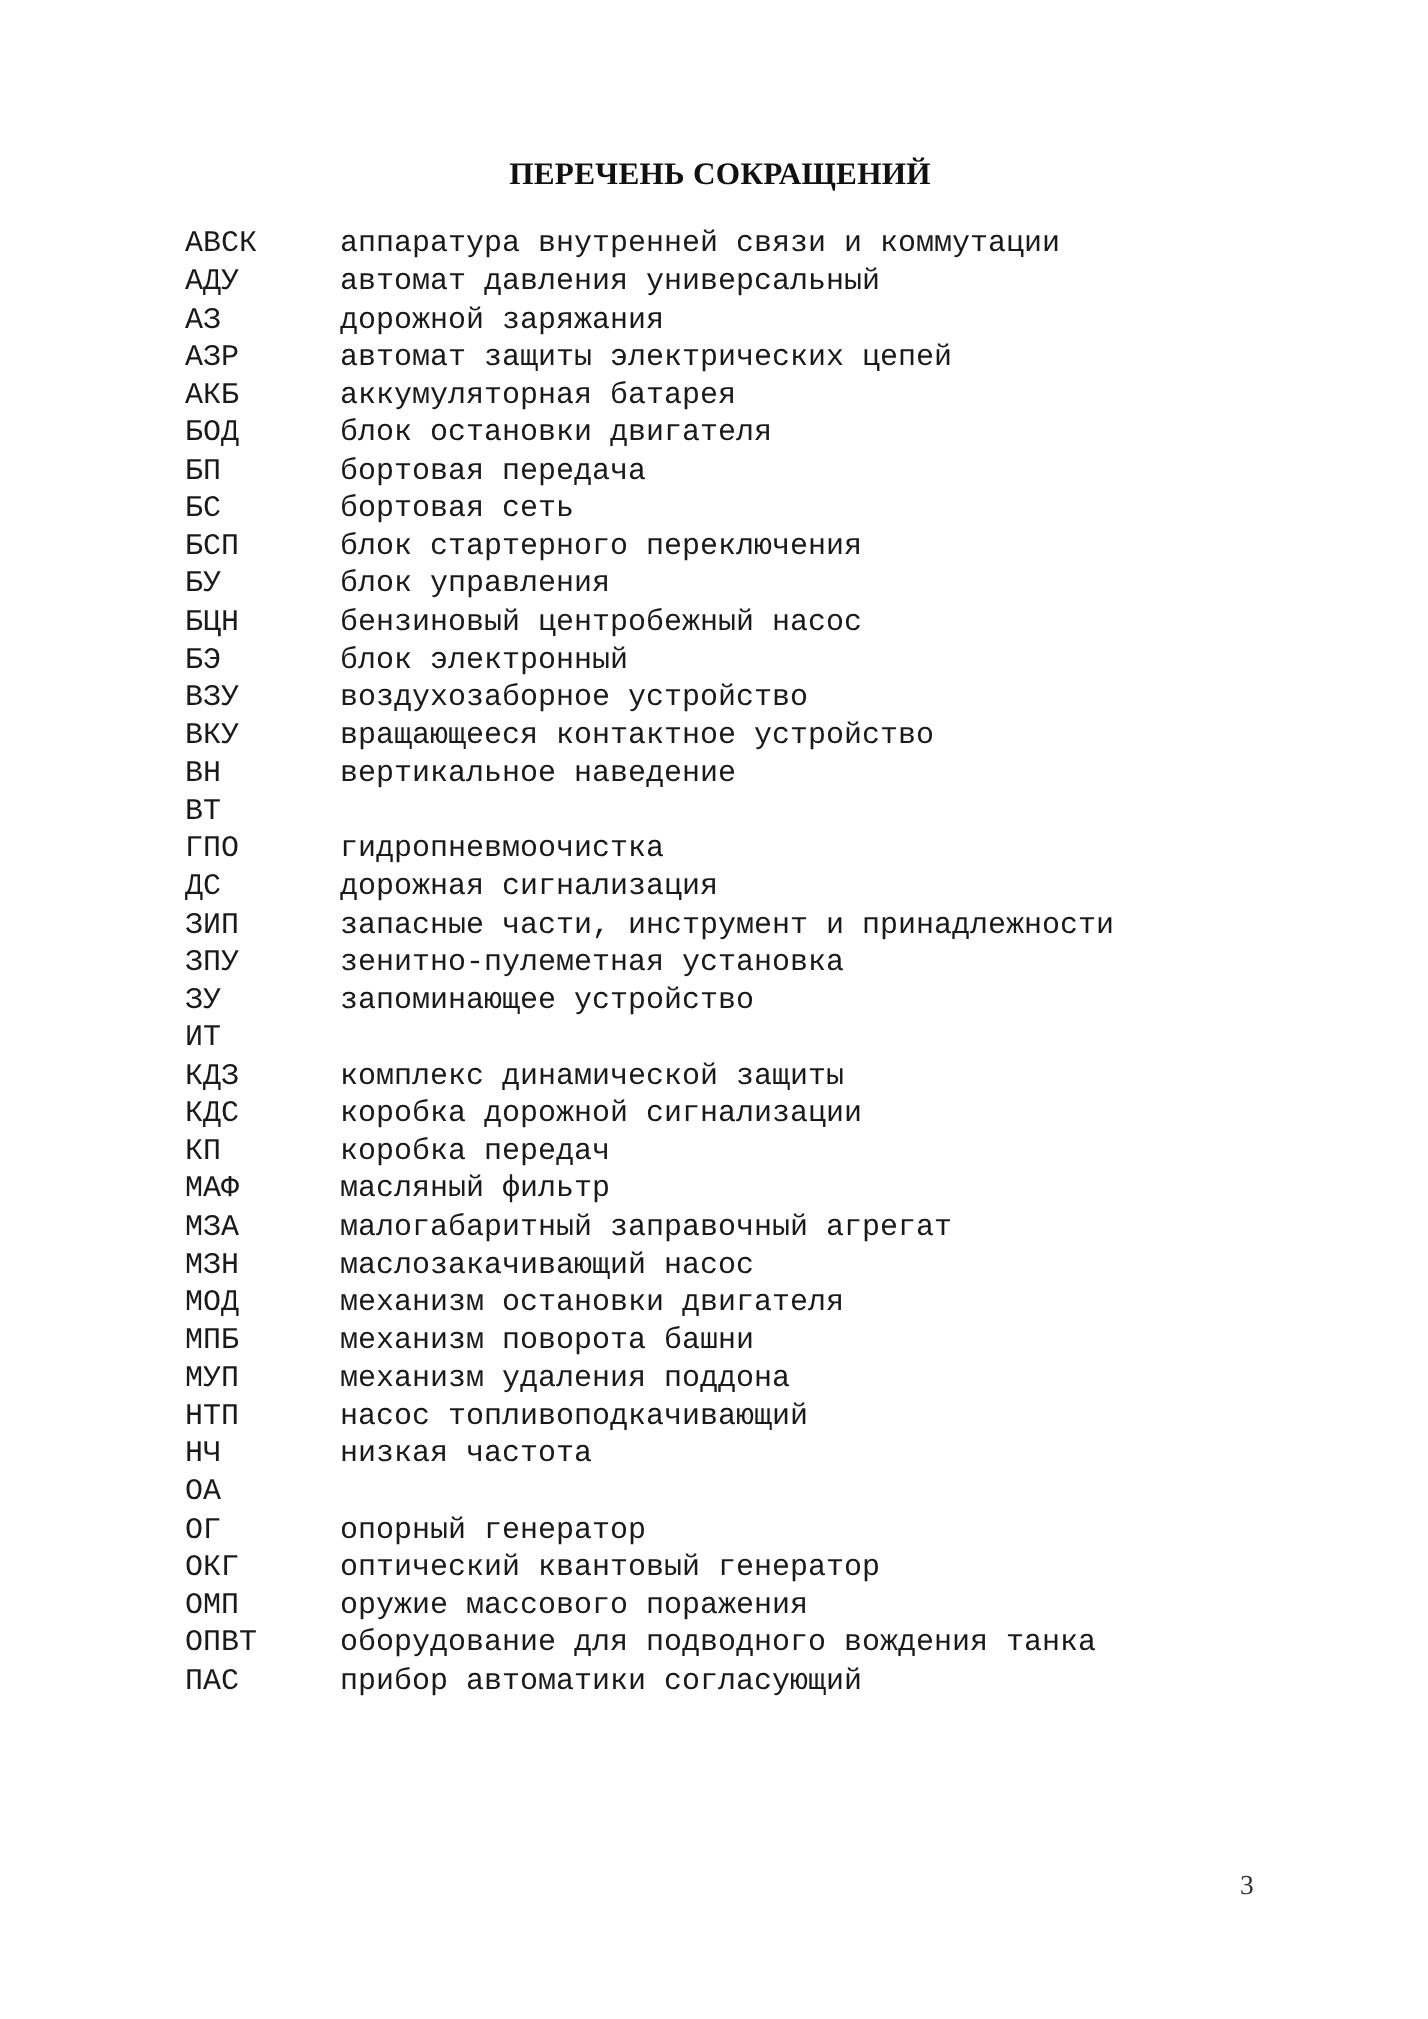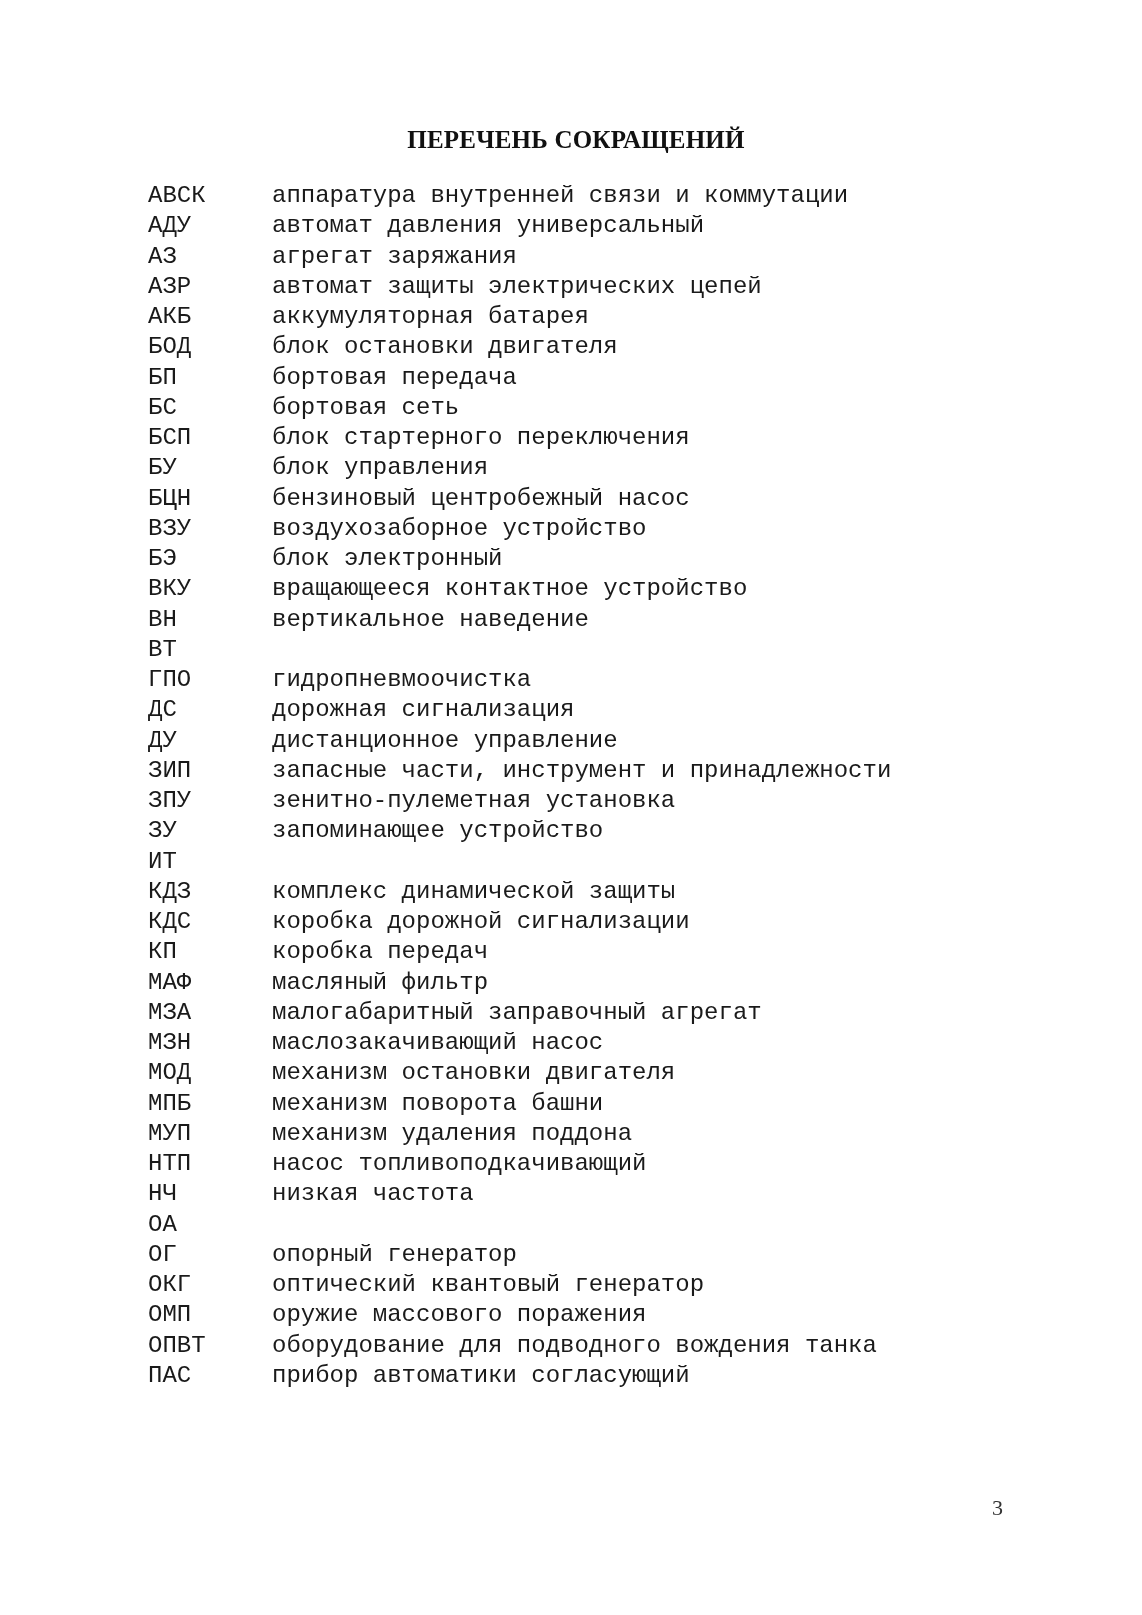--- a/index.html
+++ b/index.html
@@ -74,21 +74,21 @@
       <div class="row">
         <span class="abbr">АВСК</span>
         <span class="desc">аппаратура внутренней связи и коммутации</span>
       </div>
       <div class="row">
         <span class="abbr">АДУ</span>
         <span class="desc">автомат давления универсальный</span>
       </div>
       <div class="row">
         <span class="abbr">АЗ</span>
-        <span class="desc">агрегат заряжания</span>
+        <span class="desc">дорожной заряжания</span>
       </div>
       <div class="row">
         <span class="abbr">АЗР</span>
         <span class="desc">автомат защиты электрических цепей</span>
       </div>
       <div class="row">
         <span class="abbr">АКБ</span>
         <span class="desc">аккумуляторная батарея</span>
       </div>
       <div class="row">
@@ -109,51 +109,47 @@
       </div>
       <div class="row">
         <span class="abbr">БУ</span>
         <span class="desc">блок управления</span>
       </div>
       <div class="row">
         <span class="abbr">БЦН</span>
         <span class="desc">бензиновый центробежный насос</span>
       </div>
       <div class="row">
+        <span class="abbr">БЭ</span>
+        <span class="desc">блок электронный</span>
+      </div>
+      <div class="row">
         <span class="abbr">ВЗУ</span>
         <span class="desc">воздухозаборное устройство</span>
       </div>
       <div class="row">
-        <span class="abbr">БЭ</span>
-        <span class="desc">блок электронный</span>
-      </div>
-      <div class="row">
         <span class="abbr">ВКУ</span>
         <span class="desc">вращающееся контактное устройство</span>
       </div>
       <div class="row">
         <span class="abbr">ВН</span>
         <span class="desc">вертикальное наведение</span>
       </div>
       <div class="row">
         <span class="abbr">ВТ</span>
       </div>
       <div class="row">
         <span class="abbr">ГПО</span>
         <span class="desc">гидропневмоочистка</span>
       </div>
       <div class="row">
         <span class="abbr">ДС</span>
         <span class="desc">дорожная сигнализация</span>
       </div>
       <div class="row">
-        <span class="abbr">ДУ</span>
-        <span class="desc">дистанционное управление</span>
-      </div>
-      <div class="row">
         <span class="abbr">ЗИП</span>
         <span class="desc">запасные части, инструмент и принадлежности</span>
       </div>
       <div class="row">
         <span class="abbr">ЗПУ</span>
         <span class="desc">зенитно-пулеметная установка</span>
       </div>
       <div class="row">
         <span class="abbr">ЗУ</span>
         <span class="desc">запоминающее устройство</span>

